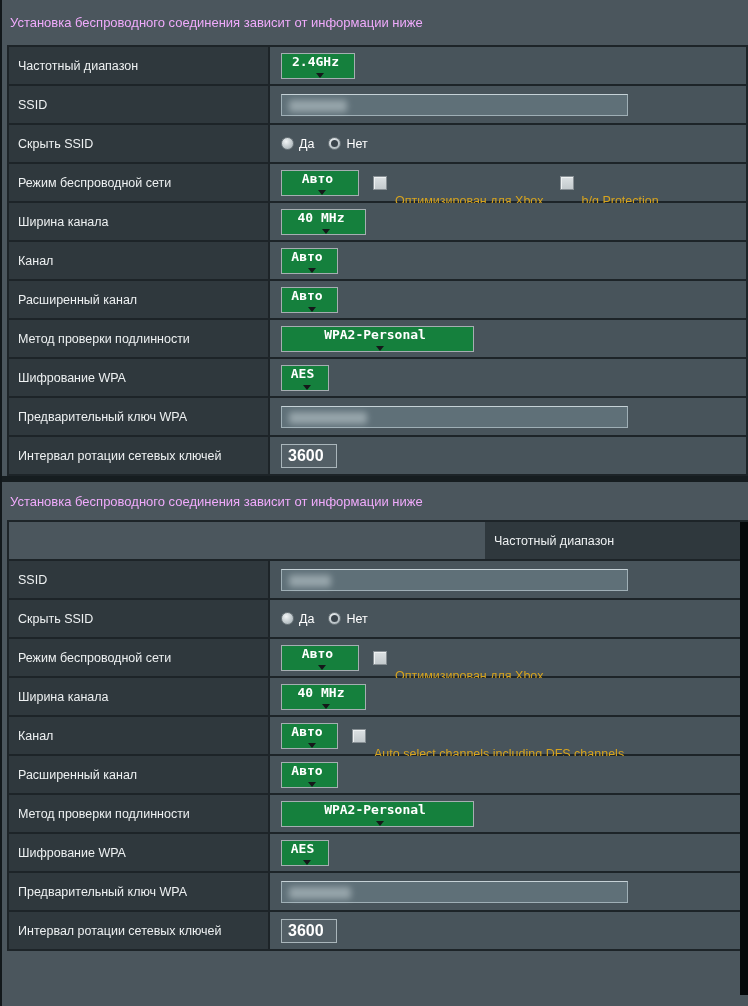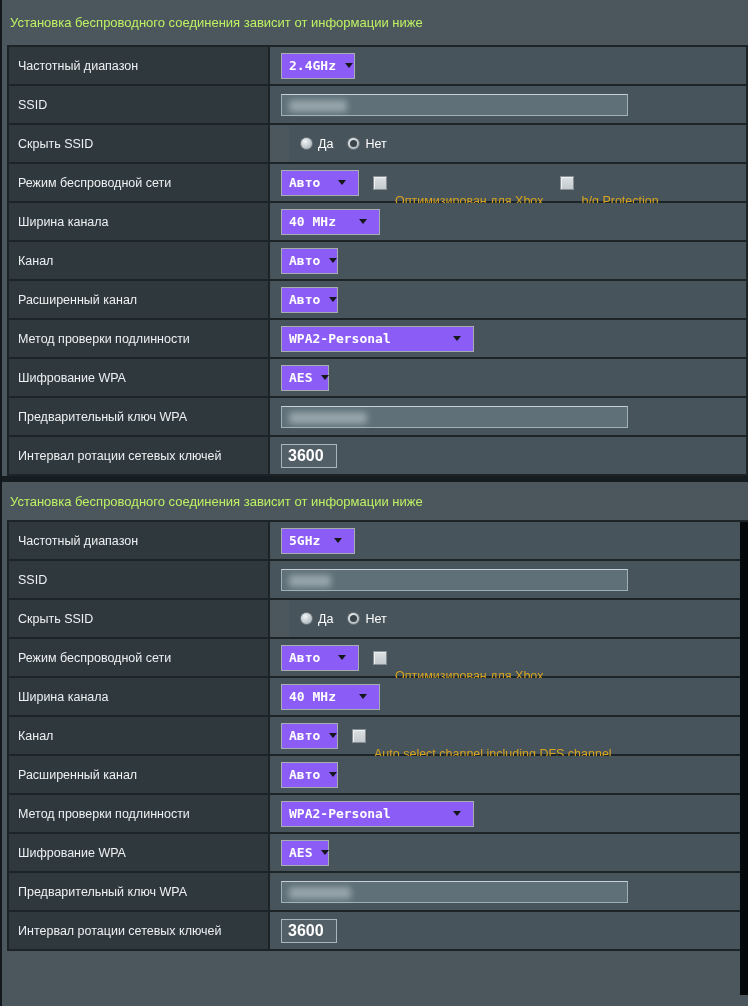--- a/index.html
+++ b/index.html
@@ -17,21 +17,21 @@
   .title-bar{
     height:45px;display:flex;align-items:center;
     border-bottom:1px solid #6f7a80;
     padding-left:20px;box-sizing:border-box;
   }
   .title-bar h1{margin:0;font-size:15px;font-weight:bold;color:#ffffff;letter-spacing:.2px;}
 
   .section-header{
     height:45px;display:flex;align-items:center;
     padding-left:10px;box-sizing:border-box;
-    font-size:13px;color:#bef264;
+    font-size:13px;color:#f0abfc;
   }
   .section-header.second{height:38px;}
   .section-gap{height:6px;background:#161d20;}
 
   .ftable{
     margin-left:7px;width:741px;box-sizing:border-box;
     border:2px solid #1d2428;
   }
   .row{display:flex;height:37px;border-bottom:2px solid #1d2428;justify-content:flex-end;}
   .row:last-child{border-bottom:none;}
@@ -43,46 +43,47 @@
   }
   .cell-value{
     flex:1;background:#48545b;
     display:flex;align-items:center;padding-left:11px;
   }
 
   
   .select{
     display:inline-flex;align-items:center;justify-content:space-between;
     height:26px;box-sizing:border-box;
-    background:#8b5cf6;border:1px solid #a6aeb2;
+    background:#15803d;border:1px solid #a6aeb2;
     padding:0 12px 0 7px;
     font-family:"DejaVu Sans Mono", monospace;font-weight:bold;font-size:13px;color:#ffffff;
     cursor:default;
+    flex-direction:column;
   }
   .arrow{width:0;height:0;border-left:4px solid transparent;border-right:4px solid transparent;
     border-top:5px solid #15181a;margin-left:9px;flex:none;}
-  .w74{width:74px}.w78{width:78px}.w95{width:99px}.w57{width:57px}.w178{width:193px}.w48{width:48px}
+  .w74{width:74px}.w78{width:78px}.w95{width:85px}.w57{width:57px}.w178{width:193px}.w48{width:48px}
 
   
   .text-input{
     position:relative;width:347px;height:22px;box-sizing:border-box;
     background:#5f7078;border:1px solid #9fafb6;border-top-color:#c6d2d7;
   }
   .smudge{position:absolute;left:7px;top:5px;height:12px;border-radius:3px;
     background:#cdd9dd;opacity:.5;filter:blur(3px);}
   .sm58{width:58px}.sm42{width:42px}.sm78{width:78px}.sm62{width:62px}
   .num-input{
     width:56px;height:24px;box-sizing:border-box;
     background:#535f66;border:1px solid #aab6bb;
     display:flex;align-items:center;padding-left:6px;
     font-size:16px;font-weight:bold;color:#ffffff;
   }
 
   
-  .radio-group{display:flex;align-items:center;margin-left:19px;}
+  .radio-group{display:flex;align-items:center;}
   .radio{
     width:13px;height:13px;border-radius:50%;flex:none;position:relative;
     background:radial-gradient(circle at 38% 32%, #f2f5f6, #b9c2c6 65%, #95a0a5);
     border:1px solid #6d777c;box-sizing:border-box;
   }
   .radio.selected::after{
     content:'';position:absolute;left:50%;top:50%;width:7px;height:7px;margin:-3.5px 0 0 -3.5px;
     border-radius:50%;background:#39434a;
   }
   .radio-label{font-size:12.5px;color:#ffffff;margin:0 14px 0 5px;}
@@ -222,26 +223,20 @@
 
   </div>
 
   <div class="section-gap"></div>
   <div class="section-header second">Установка беспроводного соединения зависит от информации ниже</div>
 
   <div class="ftable">
 
     <div class="row">
       <div class="cell-label">Частотный диапазон</div>
-      <div class="cell-value">
-        <div class="select w74">
-          <span>5GHz</span>
-          <span class="arrow"></span>
-        </div>
-      </div>
     </div>
 
     <div class="row">
       <div class="cell-label">SSID</div>
       <div class="cell-value">
         <div class="text-input">
           <div class="smudge sm42"></div>
         </div>
       </div>
     </div>
@@ -281,21 +276,21 @@
 
     <div class="row">
       <div class="cell-label">Канал</div>
       <div class="cell-value">
         <div class="select w57">
           <span>Авто</span>
           <span class="arrow"></span>
         </div>
         <span class="sel-spacer"></span>
         <span class="checkbox"></span>
-        <span class="cb-label">Auto select channel including DFS channel</span>
+        <span class="cb-label">Auto select channels including DFS channels</span>
       </div>
     </div>
 
     <div class="row">
       <div class="cell-label">Расширенный канал</div>
       <div class="cell-value">
         <div class="select w57">
           <span>Авто</span>
           <span class="arrow"></span>
         </div>

